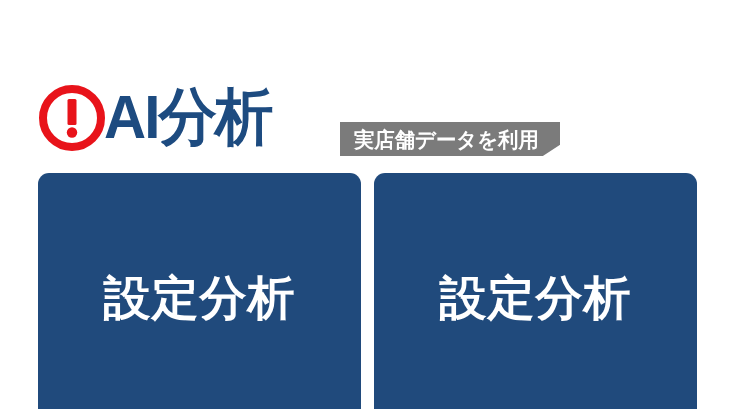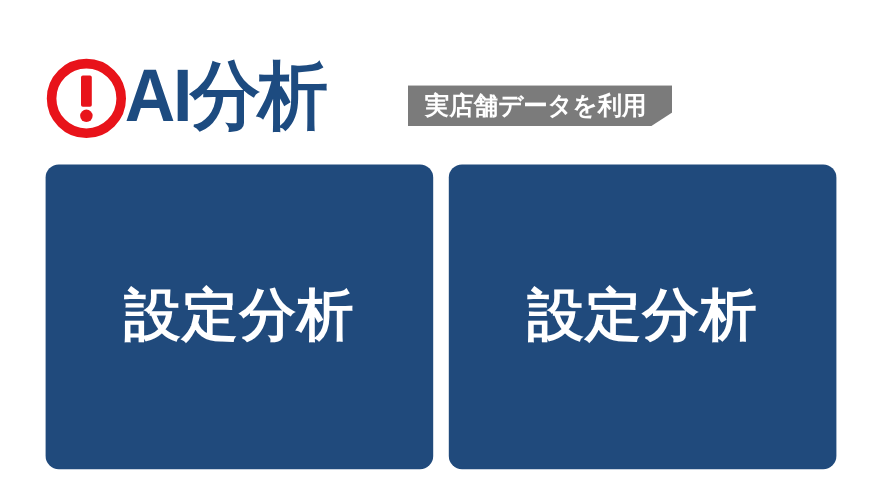--- a/index.html
+++ b/index.html
@@ -11,20 +11,21 @@
     height: 409px;
     background: #ffffff;
     font-family: "Liberation Sans", "DejaVu Sans", sans-serif;
     overflow: hidden;
     position: relative;
   }
 
   #root {
     position: absolute;
     inset: 0;
+    margin-top: 36px;
   }
 
   
   .header {
     position: absolute;
     left: 38px;
     top: 44px;
     width: 660px;
     height: 74px;
   }
@@ -52,21 +53,21 @@
     color: #1d4b80;
     letter-spacing: -2px;
     white-space: nowrap;
     transform: scaleX(0.94);
     transform-origin: left center;
   }
 
   .ribbon-badge {
     position: absolute;
     left: 302px;
-    top: 27px;
+    top: 42px;
     height: 34px;
     background: #7b7b7b;
     -webkit-clip-path: polygon(0 0, 100% 0, 100% 66%, 92% 100%, 0 100%);
     clip-path: polygon(0 0, 100% 0, 100% 66%, 92% 100%, 0 100%);
     display: flex;
     align-items: center;
     padding: 0 16px 0 14px;
     box-sizing: border-box;
   }
   .ribbon-badge .ribbon-text {

